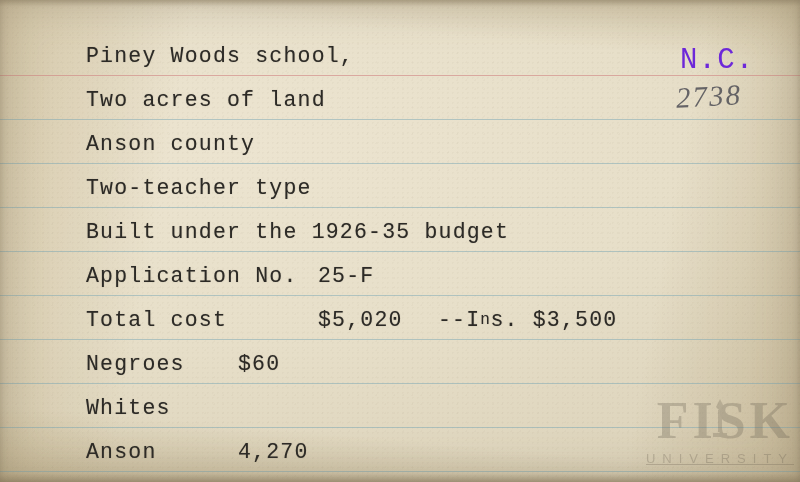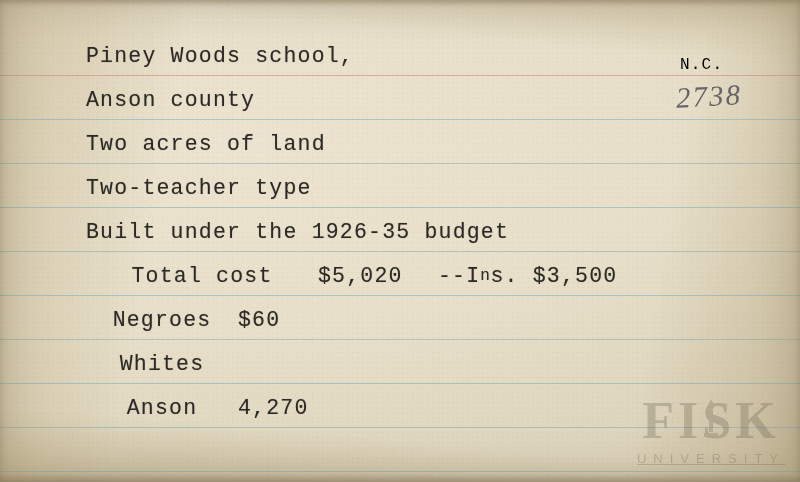--- a/index.html
+++ b/index.html
@@ -70,52 +70,51 @@
   .line {
     height: 44px;
     display: flex;
     align-items: flex-start;
     white-space: pre;
     color: #2c2a26;
     font-size: 21.5px;
     letter-spacing: 1.2px;
     text-shadow: 0 0 1px rgba(60,55,45,0.35);
   }
-  .seg { display: inline-block; text-align: center; }
+  .seg { display: inline-block; }
   .col-val { display: inline-block; }
   .sub { font-size: 16px; position: relative; top: 3px; letter-spacing: 0.5px; }
   
   .state {
     position: absolute;
     left: 680px;
     top: 44px;
-    font-size: 16px;
+    font-size: 29px;
     letter-spacing: 1.2px;
-    color: #000000;
+    color: #6d28d9;
     white-space: pre;
-    margin-top: 12px;
   }
   .accession {
     position: absolute;
     left: 676px;
     top: 80px;
     font-family: "Liberation Serif", "DejaVu Serif", serif;
     font-size: 29px;
     font-style: italic;
     color: #4a4a52;
     letter-spacing: 2px;
     transform: rotate(-3deg);
     opacity: 0.82;
   }
   
   .watermark {
     position: absolute;
-    right: 15px;
+    right: 6px;
     bottom: 16px;
-    text-align: center;
+    text-align: right;
     opacity: 0.30;
     color: #6b6354;
     pointer-events: none;
     margin-top: 36px;
   }
   .wm-main {
     font-family: "Liberation Serif", "DejaVu Serif", serif;
     font-size: 52px;
     font-weight: 700;
     letter-spacing: 4px;
@@ -179,35 +178,39 @@
   <div class="state">N.C.</div>
   <div class="accession">2738</div>
 
   <div class="lines">
 
     <div class="line">
       <span class="seg">Piney Woods school,</span>
     </div>
 
     <div class="line">
+      <span class="seg">Two acres of land</span>
+    </div>
+
+    <div class="line">
       <span class="seg">Anson county</span>
     </div>
 
     <div class="line">
-      <span class="seg">Two acres of land</span>
-    </div>
-
-    <div class="line">
       <span class="seg">Two-teacher type</span>
     </div>
 
     <div class="line">
       <span class="seg">Built under the 1926-35 budget</span>
     </div>
 
+    <div class="line">
+      <span class="seg" style="width:232px">Application No.</span>
+      <span class="col-val">25-F</span>
+    </div>
 
     <div class="line">
       <span class="seg" style="width:232px">Total cost</span>
       <span class="col-val" style="width:120px">$5,020</span>
       <span class="seg">--I</span><span class="sub">n</span><span class="seg">s. $3,500</span>
     </div>
 
     <div class="line">
       <span class="seg" style="width:152px">Negroes</span>
       <span class="col-val">$60</span>

